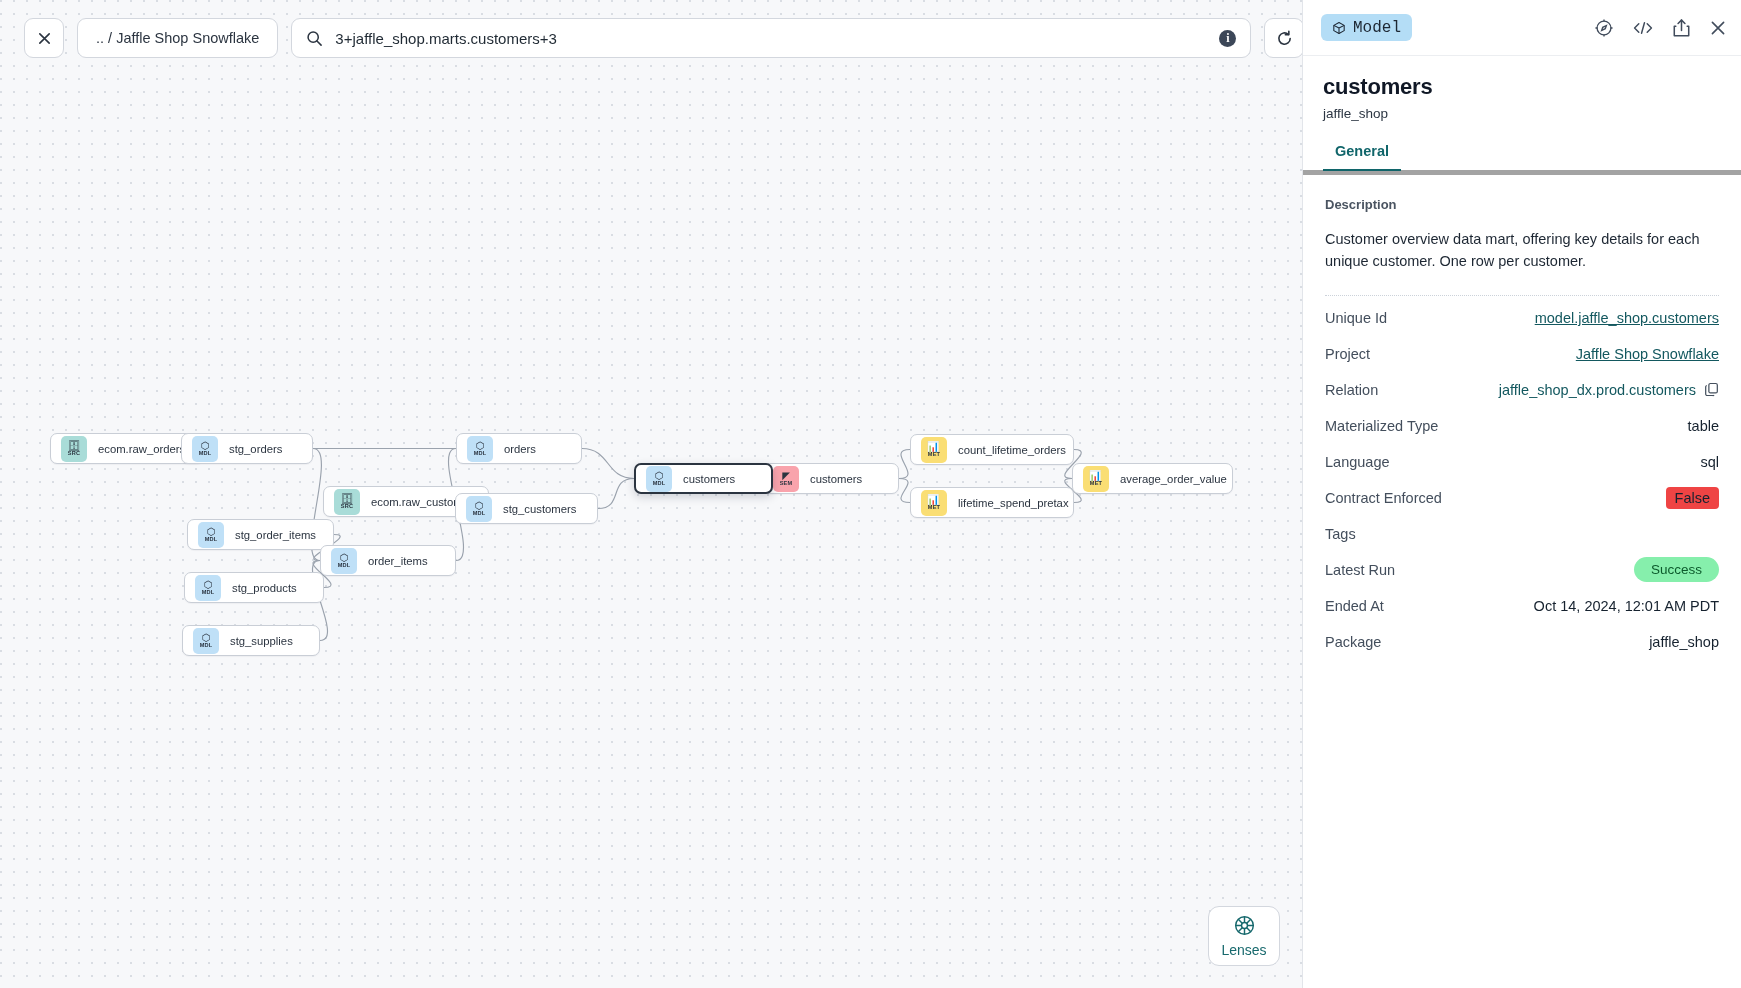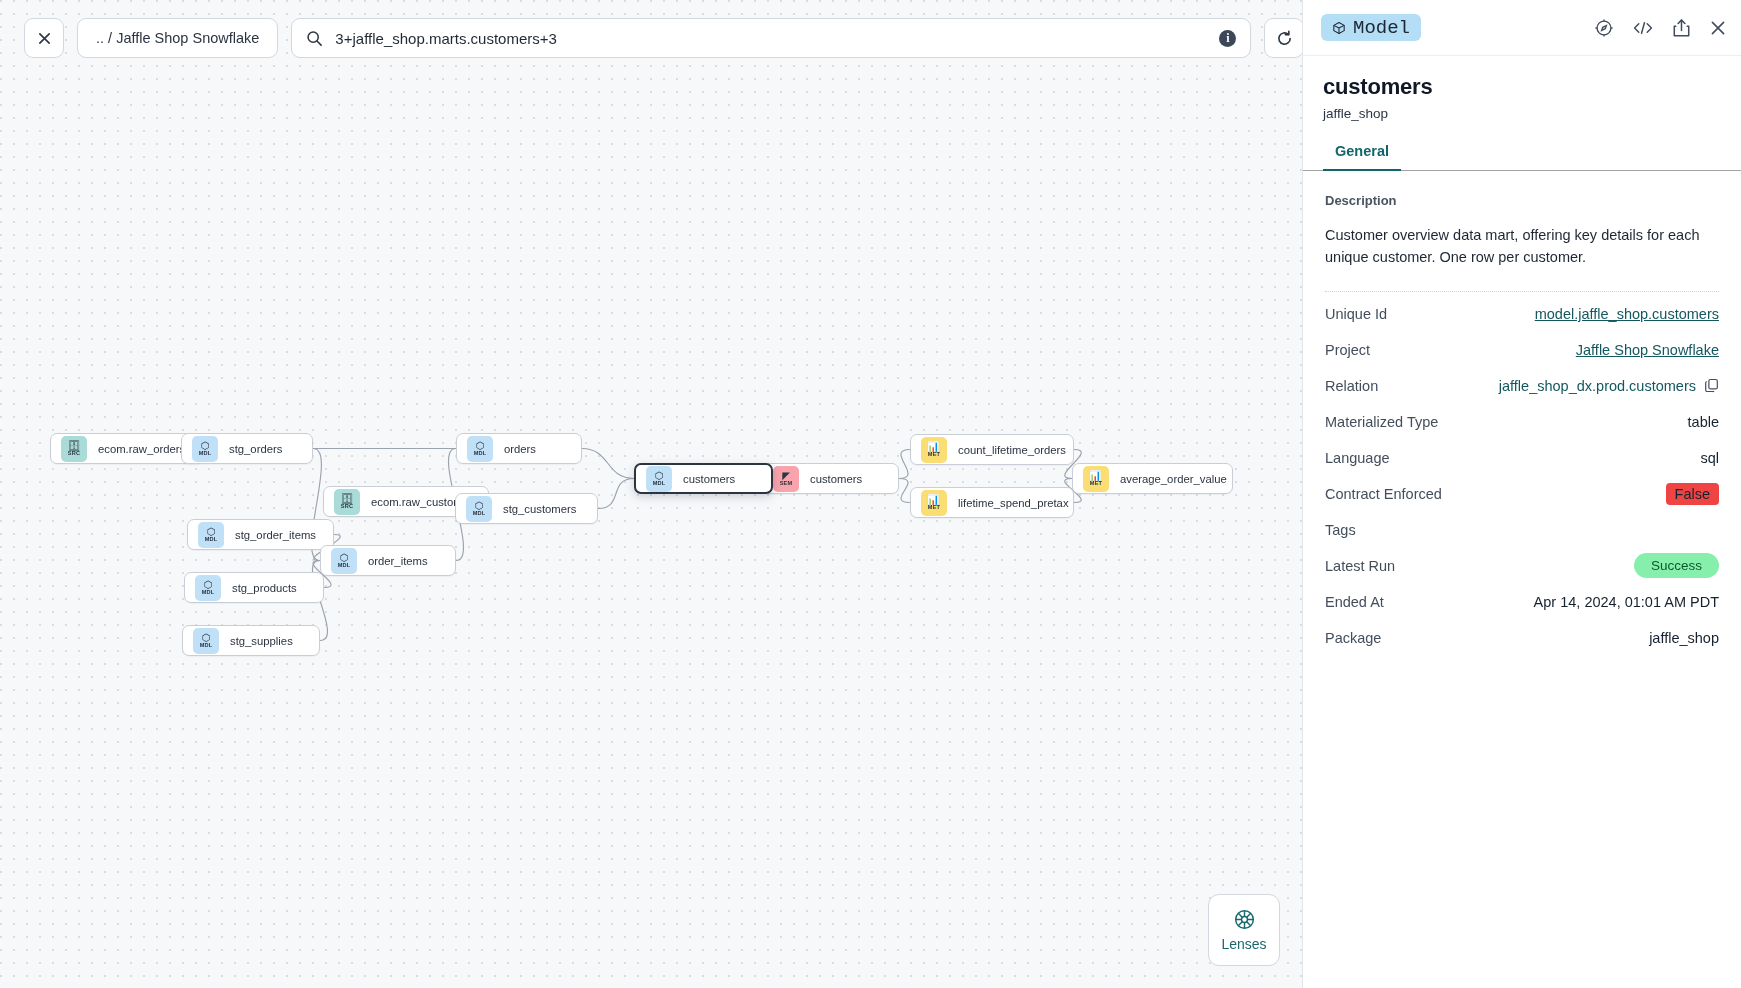--- a/index.html
+++ b/index.html
@@ -106,21 +106,21 @@
   .badge-mdl { background: #bfe0f7; }
   .badge-sem { background: #f9a3ac; }
   .badge-met { background: #fade74; }
   .node-label {
     font-size: 11.3px; color: #2b3440; white-space: nowrap;
   }
 
   
   #lenses {
     position: absolute; right: 22px; bottom: 22px;
-    width: 72px; height: 72px;
+    width: 72px; height: 60px;
     background: #fff; border: 1px solid #d3d7de;
     border-radius: 11px;
     display: flex; flex-direction: column;
     align-items: center; justify-content: center;
     gap: 5px; cursor: pointer; z-index: 20;
     color: #17696d;
   }
   #lenses .lenses-label { font-size: 14px; color: #17696d; }
 
   
@@ -133,34 +133,34 @@
   #panel-top {
     height: 56px; display: flex; align-items: center;
     padding: 0 14px 0 18px; gap: 10px;
     border-bottom: 1px solid #eceef1;
   }
   #type-badge {
     background: #b4ddf6; color: #1d2733;
     border-radius: 6px; height: 27px;
     display: flex; align-items: center; gap: 7px;
     padding: 0 11px;
-    font-size: 19px;
+    font-size: 16px;
     font-family: "Liberation Mono", monospace;
     cursor: pointer;
   }
   #panel-actions { margin-left: auto; display: flex; align-items: center; gap: 18px; color: #414c5c; }
   #panel-actions .pa { cursor: pointer; display: flex; align-items: center; }
 
   #panel-head { padding: 18px 20px 0 20px; }
   #obj-title { font-size: 22px; font-weight: bold; color: #101826; letter-spacing: -.2px; }
   #obj-sub { font-size: 13.5px; color: #2c3643; margin-top: 6px; }
 
   #tabs {
     margin-top: 22px;
-    border-bottom: 1px solid #a3a3a3;
+    border-bottom: 5px solid #a3a3a3;
     display: flex; padding: 0 20px;
   }
   .tab {
     padding: 0 12px 11px 12px;
     font-size: 14.5px; color: #6b7480;
     cursor: pointer; position: relative;
   }
   .tab.active { color: #10656a; font-weight: bold; }
   .tab.active::after {
     content: ""; position: absolute; left: 0; right: 0; bottom: -1px;
@@ -456,21 +456,21 @@
             <div class="kv-val"></div>
           </div>
           <div class="kv">
             <div class="kv-key">Latest Run</div>
             <div class="kv-val">
               <span class="chip-success">Success</span>
             </div>
           </div>
           <div class="kv">
             <div class="kv-key">Ended At</div>
-            <div class="kv-val">Apr 14, 2024, 01:01 AM PDT</div>
+            <div class="kv-val">Oct 14, 2024, 12:01 AM PDT</div>
           </div>
           <div class="kv">
             <div class="kv-key">Package</div>
             <div class="kv-val">jaffle_shop</div>
           </div>
         </div>
     </div>
   </div>
 </div>
 

